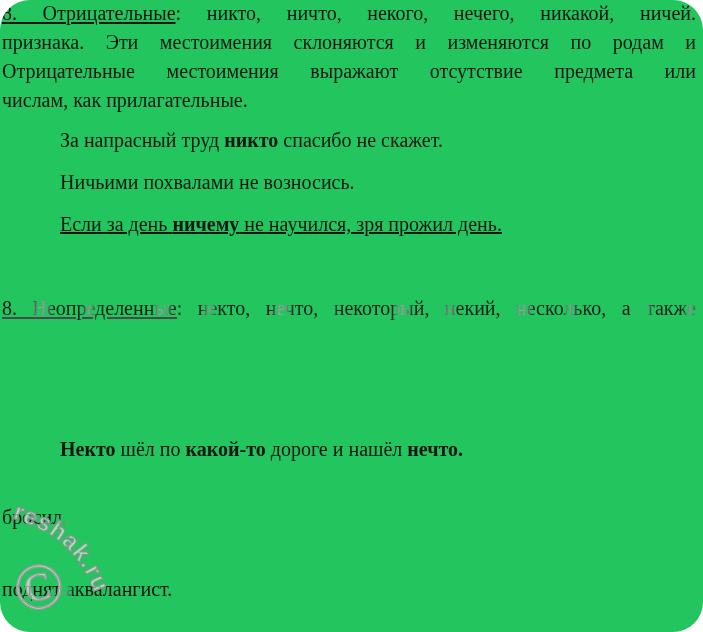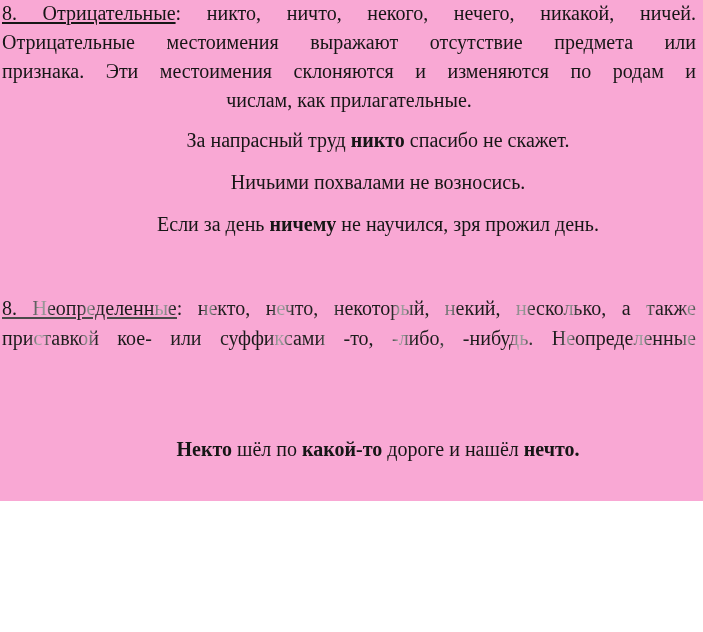--- a/index.html
+++ b/index.html
@@ -1,31 +1,31 @@
 <!DOCTYPE html>
 <html><head>
 <meta charset="utf-8">
 <style>
   html,body{margin:0;padding:0;background:#fff;}
   #page{
-    position:relative;width:703px;height:501px;background:#f9a8d4;overflow:hidden;
-    font-family:"Liberation Serif","DejaVu Serif",serif;font-size:20px;color:#161616;
+    position:relative;width:703px;height:632px;background:#22c55e;overflow:hidden;
+    font-family:"Liberation Serif","DejaVu Serif",serif;font-size:20px;color:#161616;border-radius:30px;
   }
   .block{position:absolute;left:2px;width:694px;}
-  .line{white-space:normal;text-align:center;}
+  .line{white-space:normal;}
   .just{text-align:justify;text-align-last:justify;}
   .ind{padding-left:58px;}
   .b{font-weight:700;}
   .u{text-decoration:underline;text-underline-offset:2px;}
 
   
   #para-8{top:-1px;line-height:29px;}
   #example-8-1{top:126px;line-height:29px;}
   #example-8-2{top:168px;line-height:29px;}
-  #example-8-3{top:210px;line-height:29px;}
+  #example-8-3{top:210px;line-height:29px;text-decoration:underline;}
   #para-9{top:293px;line-height:30px;}
   #example-9-1{top:434px;line-height:30px;}
   #example-9-2{top:502px;line-height:31px;}
   #example-9-3{top:574px;line-height:31px;}
 
   
   .faded{color:#3a3a3a;}
   .faded2{color:#222222;}
   @supports ((-webkit-background-clip:text) or (background-clip:text)){
     .faded{
@@ -45,36 +45,35 @@
 
   #watermark{position:absolute;left:0;top:468px;z-index:3;pointer-events:none;}
 </style>
 </head>
 <body>
 
 <div id="page">
   <div id="doc-blocks">
       <div class="block" id="para-8">
         <div class="line just"><span class="u">8. Отрицательные</span><span>: никто, ничто, некого, нечего, никакой, ничей.</span></div>
+        <div class="line just"><span>признака. Эти местоимения склоняются и изменяются по родам и</span></div>
         <div class="line just"><span>Отрицательные местоимения выражают отсутствие предмета или</span></div>
-        <div class="line just"><span>признака. Эти местоимения склоняются и изменяются по родам и</span></div>
         <div class="line"><span>числам, как прилагательные.</span></div>
       </div>
       <div class="block" id="example-8-1">
         <div class="line ind"><span>За напрасный труд </span><span class="b">никто</span><span> спасибо не скажет.</span></div>
       </div>
       <div class="block" id="example-8-2">
         <div class="line ind"><span>Ничьими похвалами не возносись.</span></div>
       </div>
       <div class="block" id="example-8-3">
         <div class="line ind"><span>Если за день </span><span class="b">ничему</span><span> не научился, зря прожил день.</span></div>
       </div>
       <div class="block faded" id="para-9">
         <div class="line just"><span class="u">8. Неопределенные</span><span>: некто, нечто, некоторый, некий, несколько, а также</span></div>
-        <div class="line just"><span>приставкой кое- или суффиксами -то, -либо, -нибудь. Неопределенные</span></div>
       </div>
       <div class="block" id="example-9-1">
         <div class="line ind"><span class="b">Некто</span><span> шёл по </span><span class="b">какой-то</span><span> дороге и нашёл </span><span class="b">нечто.</span></div>
       </div>
       <div class="block faded2" id="example-9-2">
         <div class="line"><span>бросил.</span></div>
       </div>
       <div class="block faded2" id="example-9-3">
         <div class="line"><span>поднят аквалангист.</span></div>
       </div>

